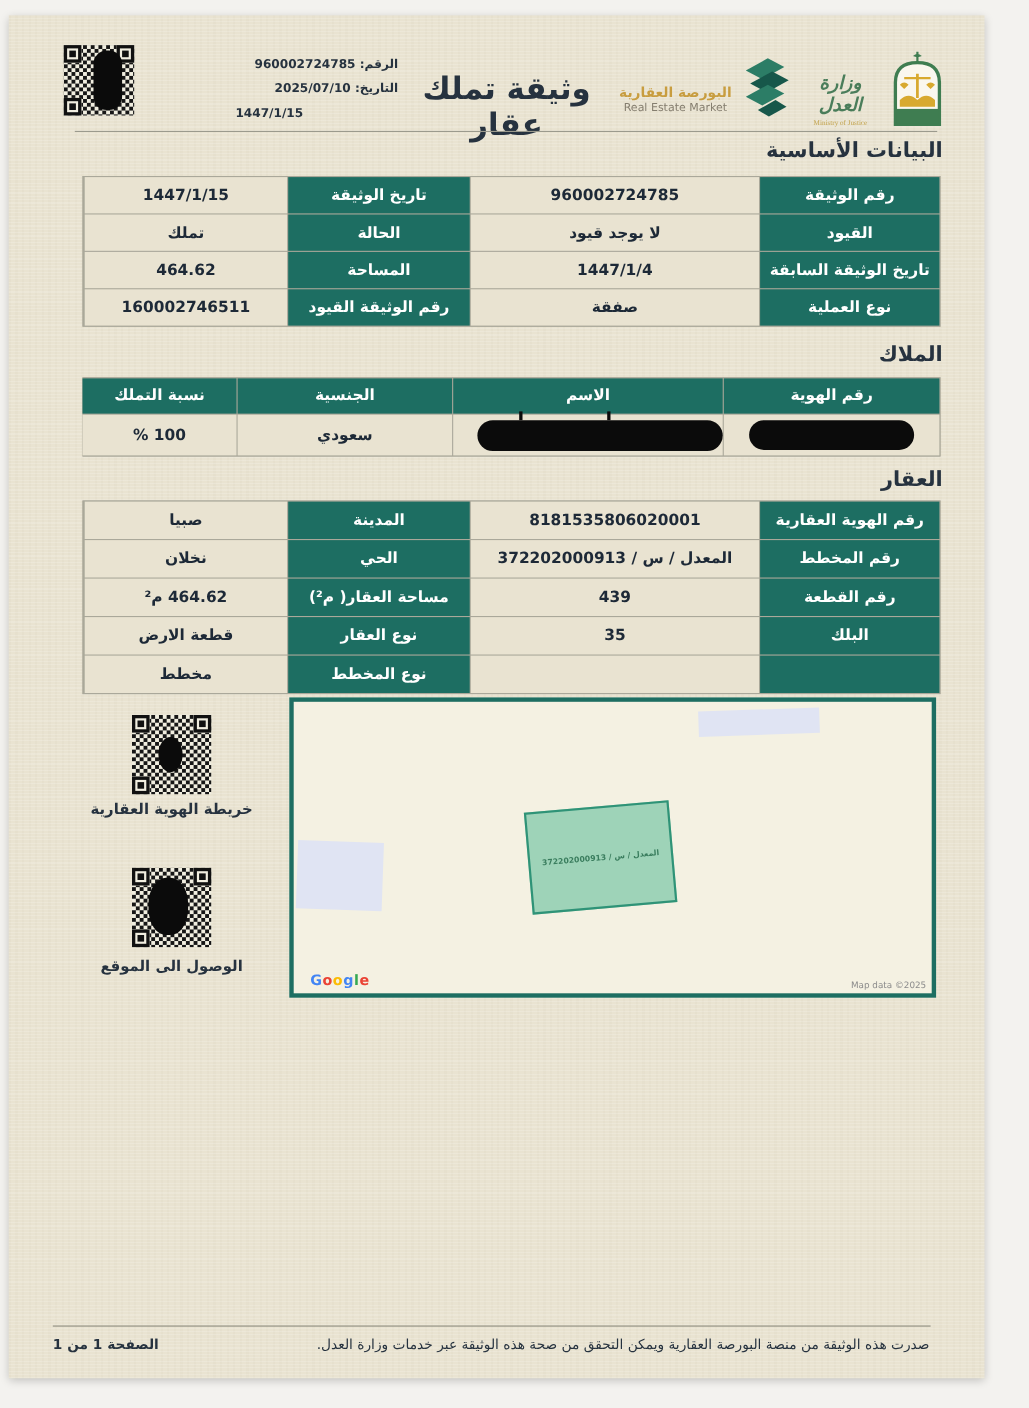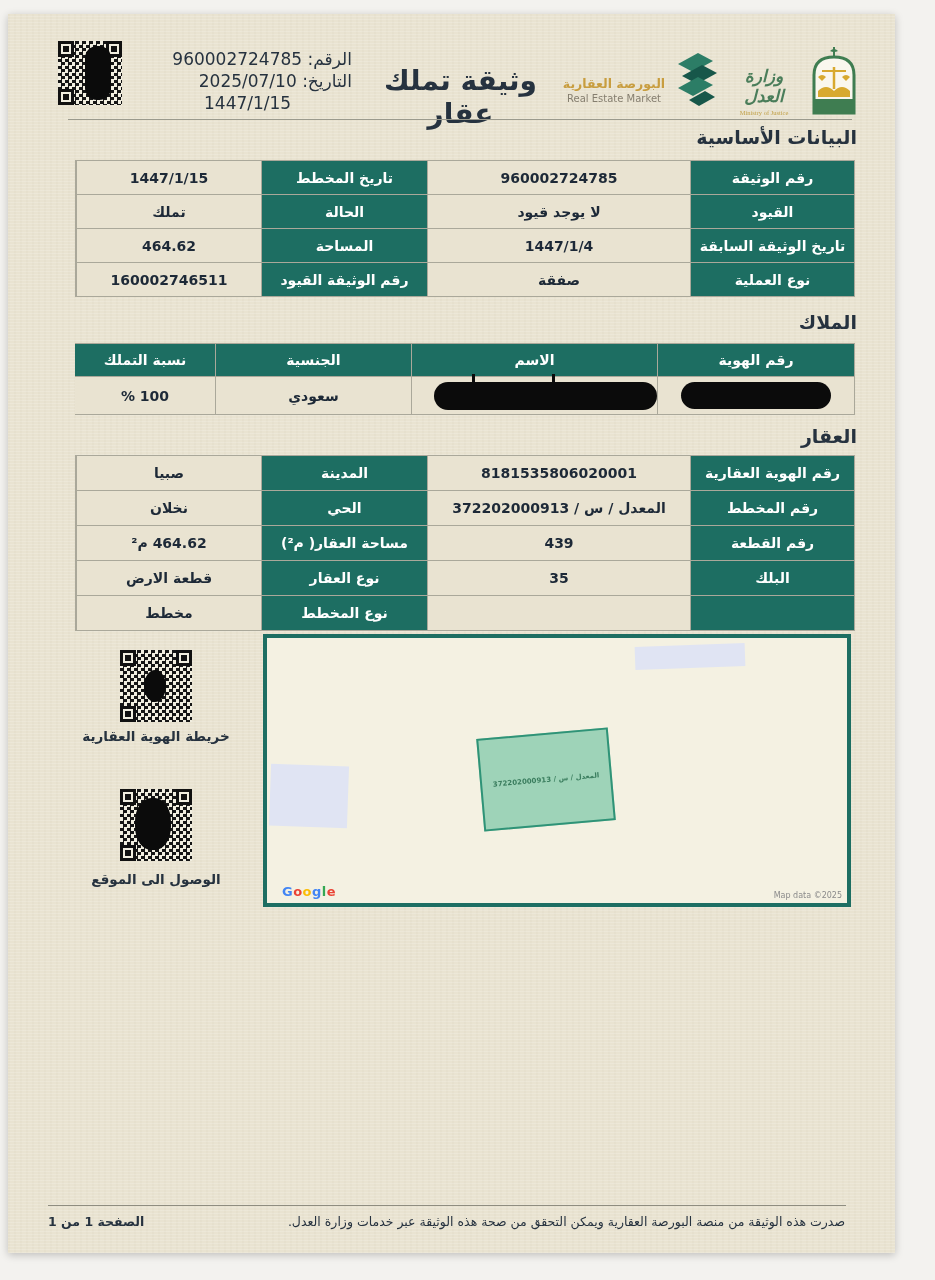--- a/index.html
+++ b/index.html
@@ -22,21 +22,21 @@
   .qr {
     position:absolute; background-color:#f1eee0;
     background-image:repeating-conic-gradient(#161616 0% 25%, transparent 0% 50%);
     background-size:7px 7px;
   }
   .fp { position:absolute; width:16px; height:16px; border:3px solid #111; background:#f1eee0; }
   .fp::after { content:""; position:absolute; inset:2px; background:#111; }
   .fp.tl { left:0; top:0; } .fp.tr { right:0; top:0; } .fp.bl { left:0; bottom:0; }
   .redact { position:absolute; background:#0b0b0b; }
 
-  .hdr-meta { left:122px; top:34px; width:222px; text-align:right; font-size:17px; font-weight:normal; color:#26323f; line-height:22px; }
+  .hdr-meta { left:132px; top:34px; width:222px; text-align:right; font-size:11px; font-weight:bold; color:#26323f; line-height:22px; }
   .hdr-meta .l3 { direction:ltr; text-align:left; padding-left:74px; }
   .hdr-title { left:340px; top:50px; width:225px; text-align:center; font-size:28px; font-weight:bold; color:#26323f; }
 
   .rem-text { left:552px; top:62px; width:108px; text-align:center; }
   .rem-text .ar { font-size:12.5px; font-weight:bold; color:#c89d3f; }
   .rem-text .en { font-size:10px; color:#857e6f; margin-top:2px; }
   .rem-icon { left:660px; top:34px; width:54px; height:64px; }
 
   .moj-callig { left:716px; top:52px; width:80px; text-align:center; }
   .moj-callig .ar { font-size:17px; font-weight:bold; color:#4a7d5a; font-style:italic; }
@@ -137,21 +137,21 @@
     </svg>
   </div>
 
   <div class="abs divider"></div>
 
   <div class="abs sec-h sec-basic-h">البيانات الأساسية</div>
 
   <div class="tbl tbl-basic">
     <div class="cell lab">رقم الوثيقة</div>
     <div class="cell val">960002724785</div>
-    <div class="cell lab">تاريخ المخطط</div>
+    <div class="cell lab">تاريخ الوثيقة</div>
     <div class="cell val">1447/1/15</div>
 
     <div class="cell lab">القيود</div>
     <div class="cell val">لا يوجد قيود</div>
     <div class="cell lab">الحالة</div>
     <div class="cell val">تملك</div>
 
     <div class="cell lab">تاريخ الوثيقة السابقة</div>
     <div class="cell val">1447/1/4</div>
     <div class="cell lab">المساحة</div>

